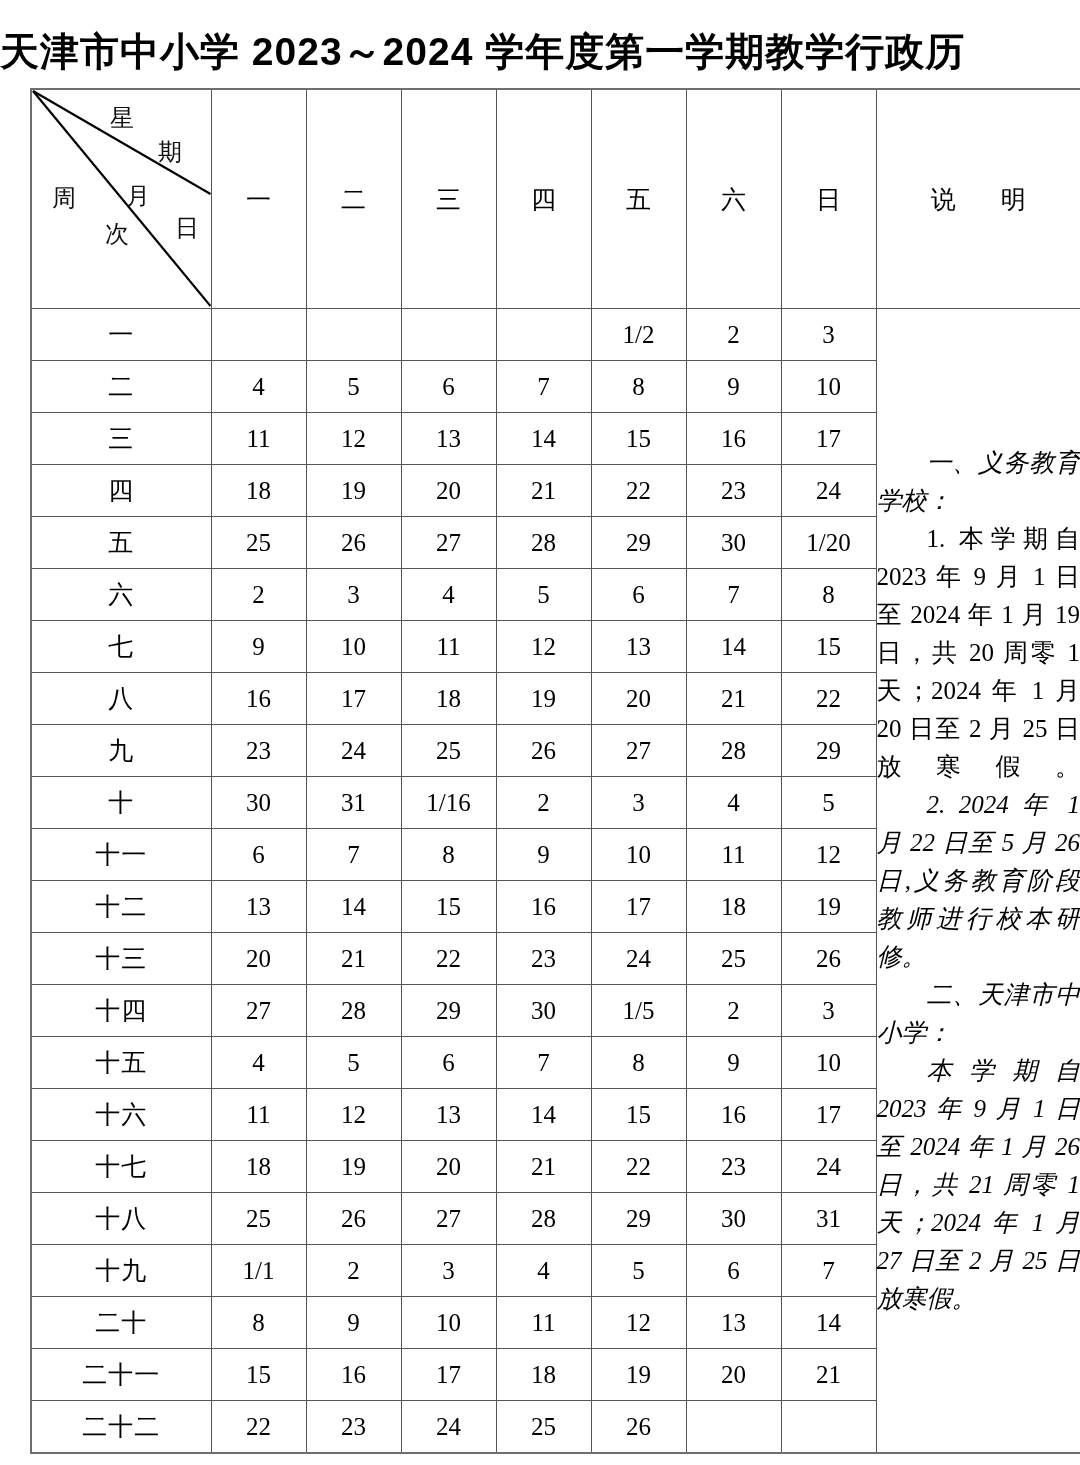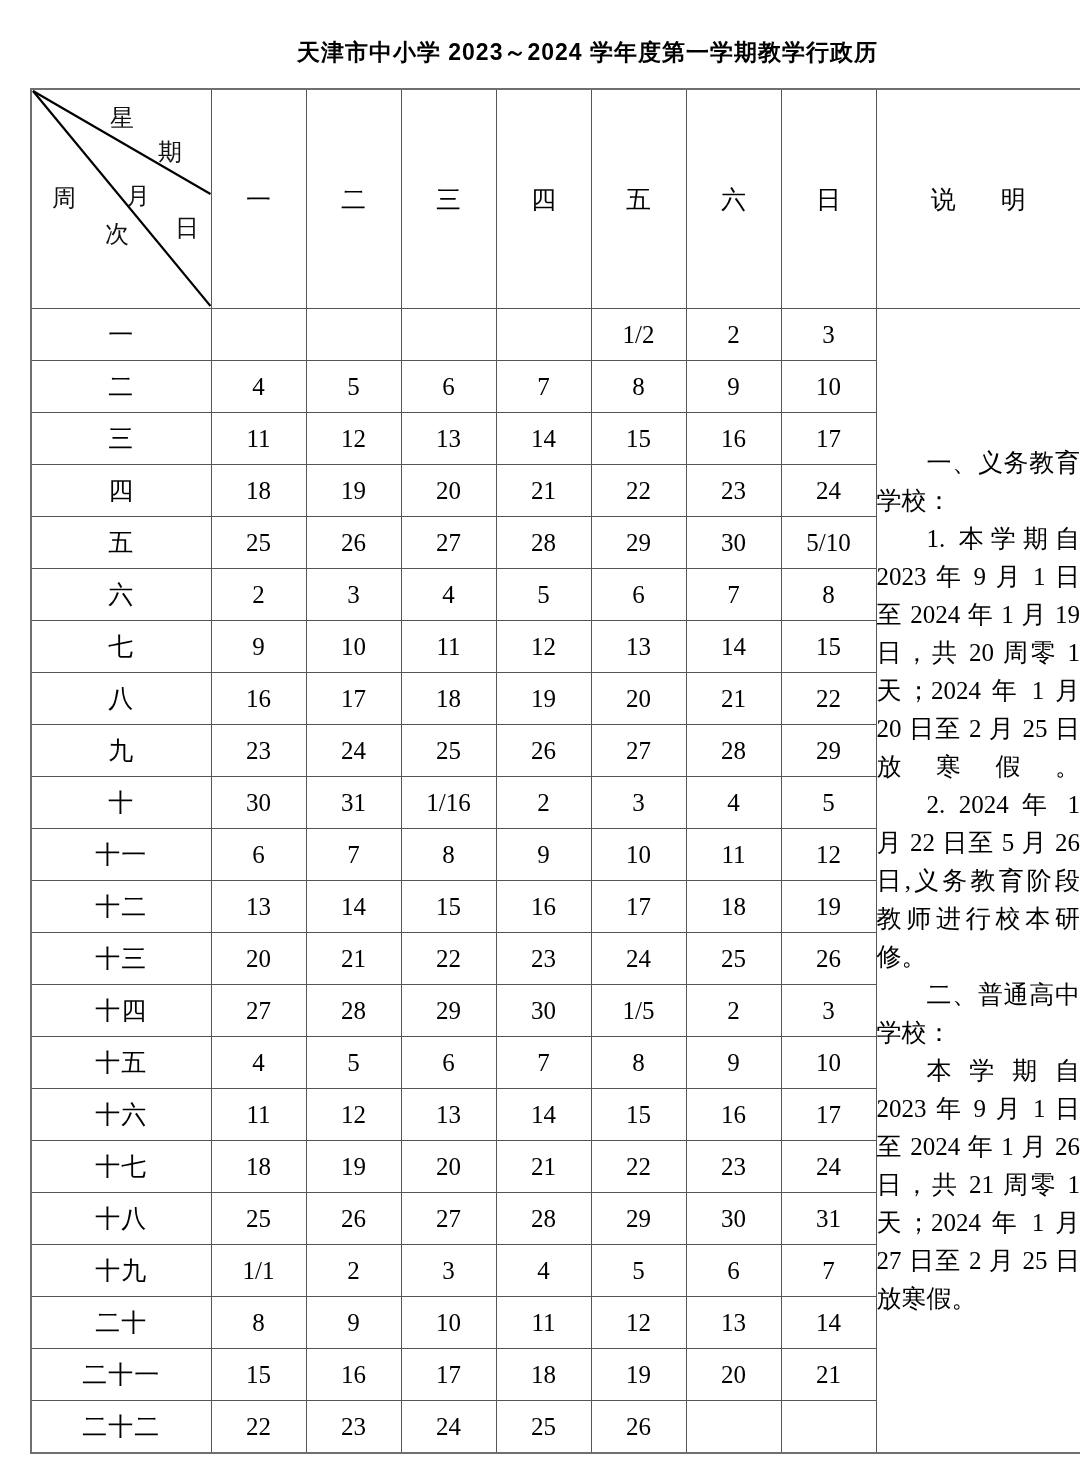--- a/index.html
+++ b/index.html
@@ -25,21 +25,21 @@
 
   
   .title {
     position: absolute;
     left: 0;
     top: 30px;
     width: 878px;
     text-align: right;
     font-family: "Liberation Sans", "DejaVu Sans", sans-serif;
     font-weight: bold;
-    font-size: 23px;
+    font-size: 39px;
     letter-spacing: 1px;
     line-height: 44px;
     white-space: nowrap;
   }
 
   
   .cal-wrap {
     position: absolute;
     left: 30px;
     top: 88px;
@@ -127,21 +127,21 @@
     font-family: "Liberation Serif", "DejaVu Serif", serif;
   }
   .note-p {
     margin: 0;
     text-align: justify;
     text-align-last: justify;
     text-justify: inter-character;
     white-space: normal;
   }
   .note-p.indent { text-indent: 2em; }
-  .note-p.last-left { text-align-last: left; }
+  .note-p.last-left { text-align-last: left; font-style: italic; }
 </style>
 </head>
 <body>
 
 <div class="page">
 
   <div class="title">天津市中小学 2023～2024 学年度第一学期教学行政历</div>
 
   <div class="cal-wrap">
     <table class="cal">
@@ -187,21 +187,21 @@
             <td class="day-cell"></td>
             <td class="day-cell"></td>
             <td class="day-cell"></td>
             <td class="day-cell">1/2</td>
             <td class="day-cell">2</td>
             <td class="day-cell">3</td>
             <td class="notes-cell" rowspan="22">
               <div class="note-p indent last-left">一、义务教育学校：</div>
               <div class="note-p indent">1. 本学期自 2023 年 9 月 1 日至 2024 年 1 月 19 日，共 20 周零 1 天；2024 年 1 月 20 日至 2 月 25 日放寒假。</div>
               <div class="note-p indent last-left">2. 2024 年 1 月 22 日至 5 月 26 日,义务教育阶段教师进行校本研修。</div>
-              <div class="note-p indent last-left">二、普通高中学校：</div>
+              <div class="note-p indent last-left">二、天津市中小学：</div>
               <div class="note-p indent last-left">本学期自 2023 年 9 月 1 日至 2024 年 1 月 26 日，共 21 周零 1 天；2024 年 1 月 27 日至 2 月 25 日放寒假。</div>
             </td>
           </tr>
           <tr class="data-row">
             <td class="week-cell">二</td>
             <td class="day-cell">4</td>
             <td class="day-cell">5</td>
             <td class="day-cell">6</td>
             <td class="day-cell">7</td>
             <td class="day-cell">8</td>
@@ -229,21 +229,21 @@
             <td class="day-cell">24</td>
           </tr>
           <tr class="data-row">
             <td class="week-cell">五</td>
             <td class="day-cell">25</td>
             <td class="day-cell">26</td>
             <td class="day-cell">27</td>
             <td class="day-cell">28</td>
             <td class="day-cell">29</td>
             <td class="day-cell">30</td>
-            <td class="day-cell">5/10</td>
+            <td class="day-cell">1/20</td>
           </tr>
           <tr class="data-row">
             <td class="week-cell">六</td>
             <td class="day-cell">2</td>
             <td class="day-cell">3</td>
             <td class="day-cell">4</td>
             <td class="day-cell">5</td>
             <td class="day-cell">6</td>
             <td class="day-cell">7</td>
             <td class="day-cell">8</td>

